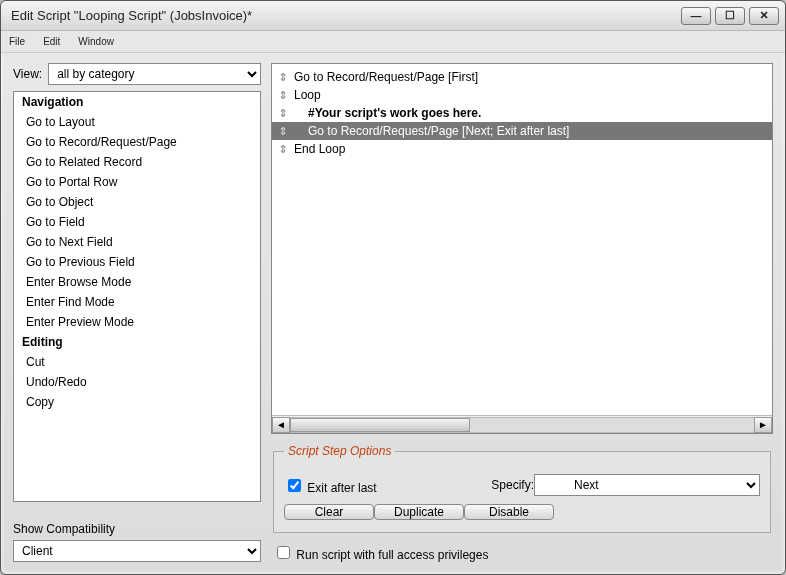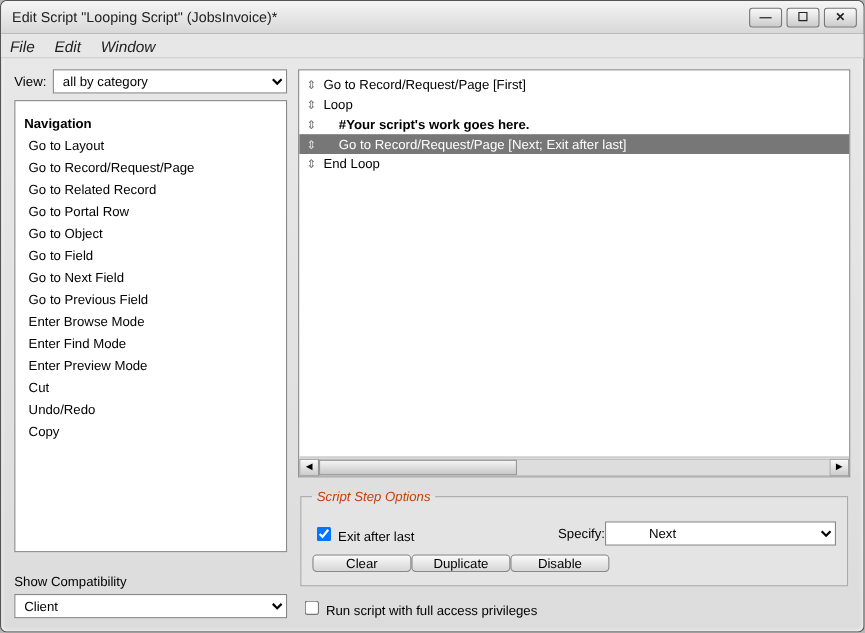--- a/index.html
+++ b/index.html
@@ -38,38 +38,37 @@
   background: linear-gradient(#f9f9f9, #ccc);
   border: 1px solid #777; border-radius: 3px;
   display: flex; align-items: center; justify-content: center;
   font-size: 11px; font-weight: bold; color: #222;
 }
 .menubar {
   height: 22px; display: flex; align-items: center;
   padding: 0 8px; gap: 18px; color: #222;
   background: #e7e7e7;
   border-bottom: 1px solid #ccc;
-  font-size: 14px;
-  font-style: italic;
+  font-size: 10px;
 }
 .content {
   flex: 1; display: flex; gap: 10px; padding: 10px 12px 12px 12px;
 }
 .left-col { width: 248px; display: flex; flex-direction: column; }
 .right-col { flex: 1; display: flex; flex-direction: column; }
 .row { display: flex; align-items: center; gap: 6px; }
 select, input[type=text] {
   border: 1px solid #888; background: #fff; font: inherit;
   padding: 2px 4px; height: 22px;
 }
 .view-row { margin-bottom: 6px; }
 .view-row select { flex: 1; }
 .listbox {
   flex: 1; background: #fff; border: 1px solid #888;
-  overflow-y: scroll; padding: 10px 2px;
+  overflow-y: scroll; padding: 0 2px;
 }
 .listbox .cat { font-weight: bold; padding: 3px 6px; color: #000; }
 .listbox .item { padding: 3px 6px 3px 10px; color: #000; cursor: default; }
 .compat { margin-top: 20px; display:flex; flex-direction:column; gap:4px; }
 .compat select { width: 100%; }
 .scriptname-row { margin-bottom: 6px; }
 .scriptname-row input { flex: 1; }
 .steps-box {
   flex: 1; background: #fff; border: 1px solid #888;
   position: relative; overflow: hidden;
@@ -99,21 +98,21 @@
   background: #e4e4e4;
 }
 fieldset.options legend { padding: 0 4px; color:#c2410c;font-style:italic; }
 .opt-row { display:flex; align-items:center; margin-top:8px; }
 .opt-row .spacer { flex:1; }
 .btn {
   height: 16px; min-width: 90px; padding: 0 12px;
   background: linear-gradient(#fafafa, #d6d6d6);
   border: 1px solid #888; border-radius: 4px; font: inherit;
 }
-.specify-select { width: 210px; padding-left: 35px; }
+.specify-select { width: 226px; padding-left: 35px; }
 .footer-row { margin-top: 10px; display:flex; align-items:center; gap:6px; padding-left:2px;}
 </style>
 </head>
 <body>
 
 <div class="window">
   <div class="titlebar">
     <div class="title">Edit Script "Looping Script" (JobsInvoice)*</div>
     <div class="win-btns">
       <div class="win-btn">
@@ -146,20 +145,21 @@
           <div class="item">Go to Record/Request/Page</div>
           <div class="item">Go to Related Record</div>
           <div class="item">Go to Portal Row</div>
           <div class="item">Go to Object</div>
           <div class="item">Go to Field</div>
           <div class="item">Go to Next Field</div>
           <div class="item">Go to Previous Field</div>
           <div class="item">Enter Browse Mode</div>
           <div class="item">Enter Find Mode</div>
           <div class="item">Enter Preview Mode</div>
+          <div class="cat">Editing</div>
           <div class="item">Cut</div>
           <div class="item">Undo/Redo</div>
           <div class="item">Copy</div>
         </div>
       <div class="compat">
         <span>Show Compatibility</span>
         <select>
           <option>Client</option>
         </select>
       </div>

